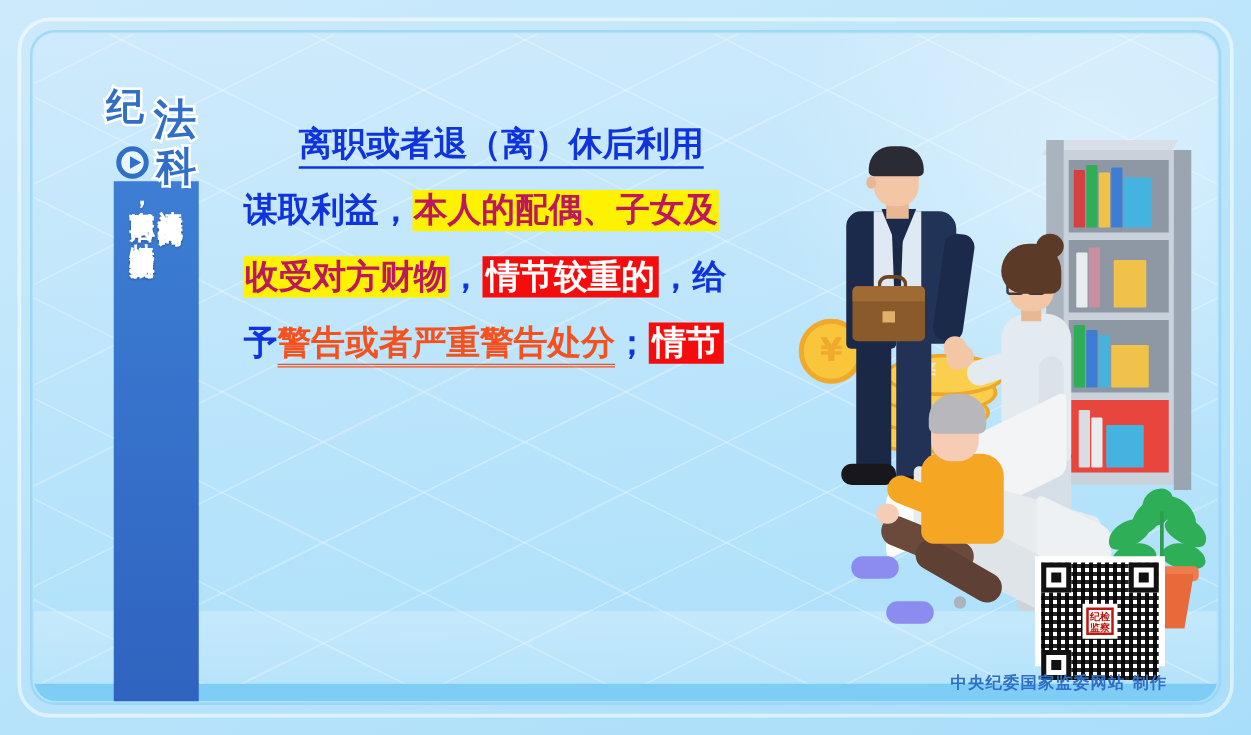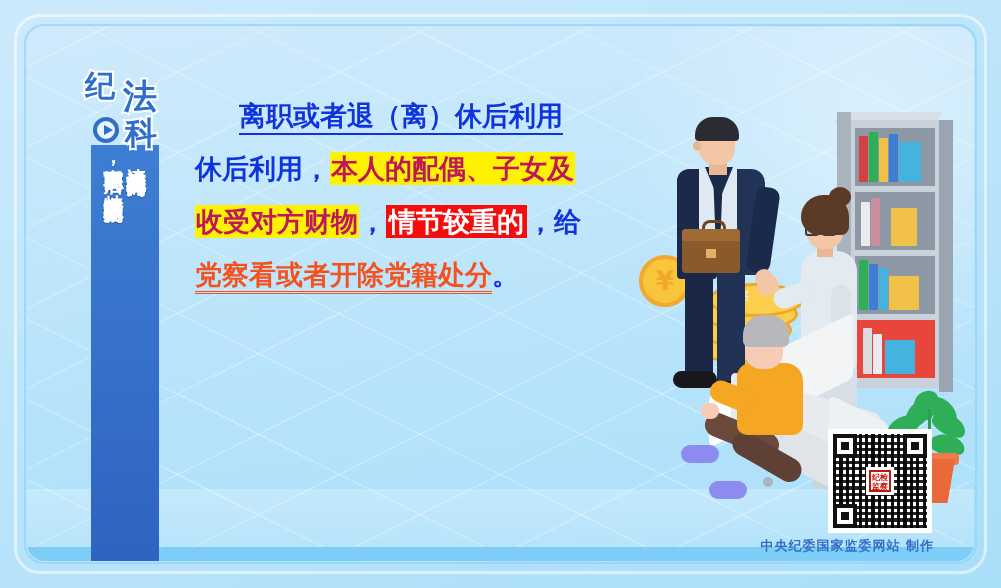--- a/index.html
+++ b/index.html
@@ -194,21 +194,21 @@
   
   .plant{position:absolute;left:292px;top:330px;width:92px;height:120px;}
   .plant .pot{position:absolute;left:26px;top:72px;width:50px;height:44px;background:#e8693a;
     clip-path:polygon(0 0,100% 0,85% 100%,15% 100%);}
   .plant .rim{position:absolute;left:22px;top:66px;width:58px;height:12px;border-radius:4px;background:#ef7b4c;}
   .plant .soil{position:absolute;left:34px;top:68px;width:34px;height:8px;border-radius:50%;background:#6b4a35;}
   .plant .stem{position:absolute;left:49px;top:22px;width:3px;height:50px;background:#2e9e4e;}
   .leaf{position:absolute;width:36px;height:20px;border-radius:50% 50% 50% 50%/60% 60% 40% 40%;background:#2fae58;}
 
   
-  .qr{position:absolute;right:42px;bottom:28px;width:104px;height:104px;background:#fff;padding:5px;box-sizing:border-box;z-index:22;}
+  .qr{position:absolute;right:42px;bottom:28px;width:104px;height:88px;background:#fff;padding:5px;box-sizing:border-box;z-index:22;}
   .qr .grid{position:relative;width:94px;height:94px;
     background-image:
       repeating-linear-gradient(90deg,#111 0 3.2px,#fff 3.2px 6.4px),
       repeating-linear-gradient(0deg,rgba(0,0,0,.85) 0 3.2px,rgba(255,255,255,.85) 3.2px 6.4px);
     background-blend-mode:multiply;}
   .qr .fp{position:absolute;width:24px;height:24px;border:4px solid #111;background:#fff;box-sizing:border-box;}
   .qr .fp:after{content:"";position:absolute;left:4px;top:4px;width:8px;height:8px;background:#111;}
   .qr .fp.tl{left:0;top:0;} .qr .fp.tr{right:0;top:0;} .qr .fp.bl{left:0;bottom:0;}
   .qr .seal{position:absolute;left:33px;top:33px;width:28px;height:28px;background:#fff;
     display:flex;align-items:center;justify-content:center;}
@@ -361,23 +361,23 @@
       <span class="ch d">科</span>
     </div>
 
     <div class="banner">
       <span class="vcol">违反廉洁纪律的行为：</span>
       <span class="vcol">离岗离职后，特定关系人收受财物</span>
     </div>
 
     <div class="maintext" id="maintext">
         <div class="tline center"><span class="seg blue u-blue">离职或者退（离）休后利用</span></div>
-        <div class="tline"><span class="seg blue">休后利用，</span><span class="seg hl-yellow">本人的配偶、子女及</span></div>
+        <div class="tline"><span class="seg blue">谋取利益，</span><span class="seg hl-yellow">本人的配偶、子女及</span></div>
         <div class="tline"><span class="seg hl-yellow">收受对方财物</span><span class="seg blue">，</span><span class="seg hl-red">情节较重的</span><span class="seg blue">，给</span></div>
-        <div class="tline"><span class="seg or-u">党察看或者开除党籍处分</span><span class="seg blue">。</span></div>
+        <div class="tline"><span class="seg blue">予</span><span class="seg or-u">警告或者严重警告处分</span><span class="seg blue">；</span><span class="seg hl-red">情节</span></div>
       </div>
 
     <div class="qr">
       <div class="grid">
         <span class="fp tl"></span>
         <span class="fp tr"></span>
         <span class="fp bl"></span>
         <span class="seal">
             <i>纪检监察</i>
           </span>

